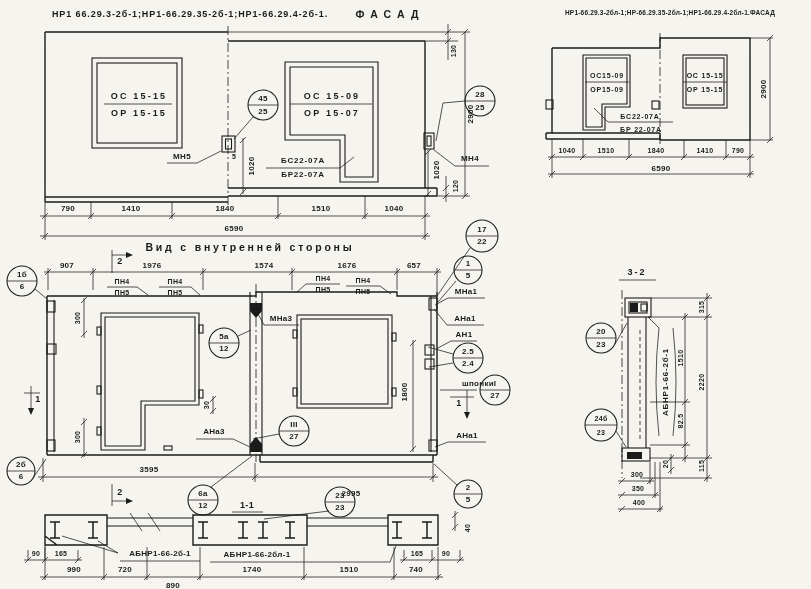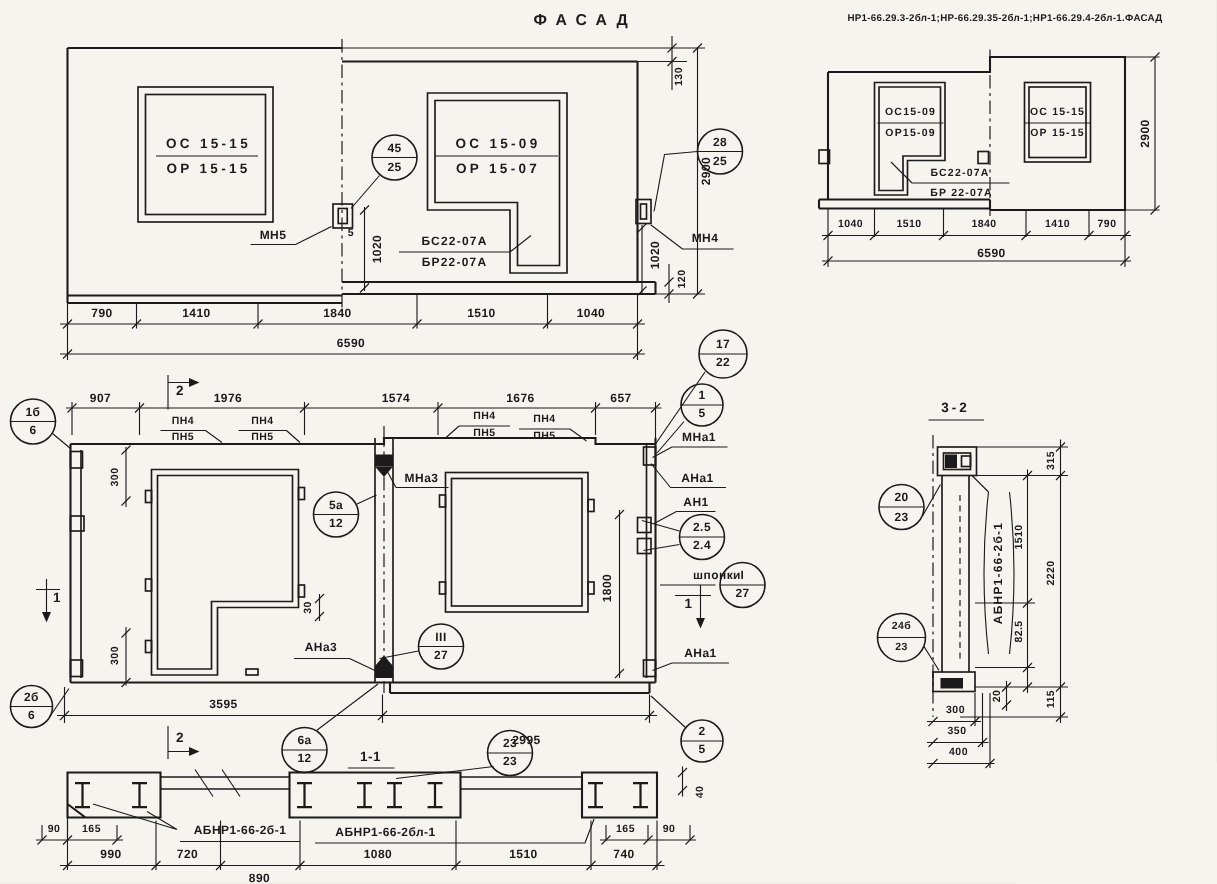--- a/index.html
+++ b/index.html
@@ -162,20 +162,21 @@
     <path class="dim" d="M704,301l6,-6 M704,320l6,-6 M704,461l6,-6 M704,481l6,-6 M682,320l6,-6 M682,405l6,-6 M682,448l6,-6 M682,461l6,-6 M668,461l6,-6 M668,473l6,-6"></path>
     <path class="dim" d="M650,462V484 M655,462V498 M660,462V512 M618,481H654 M618,495H659 M618,509H663"></path>
     <path class="dim" d="M619,484l6,-6 M647,484l6,-6 M619,498l6,-6 M652,498l6,-6 M619,512l6,-6 M657,512l6,-6"></path>
     <circle class="cc" cx="601" cy="338" r="15"></circle>
         <path class="dim" d="M586,338H616 M615,344L627,323"></path>
     <circle class="cc" cx="601" cy="425" r="16"></circle>
         <path class="dim" d="M585,425H617 M616,431L626,447"></path>
   </g>
 </svg>
 
+<span class="t s9" style="left:190px;top:14px;letter-spacing:.9px">НР1 66.29.3-2б-1;НР1-66.29.35-2б-1;НР1-66.29.4-2б-1.</span>
 <span class="t s10" style="left:390px;top:14px;letter-spacing:6px">ФАСАД</span>
 <span class="t s9 lsB" style="left:139px;top:96px">ОС 15-15</span>
 <span class="t s9 lsB" style="left:139px;top:113px">ОР 15-15</span>
 <span class="t s9 lsB" style="left:332px;top:96px">ОС 15-09</span>
 <span class="t s9 lsB" style="left:332px;top:113px">ОР 15-07</span>
 <span class="t s8 lsA" style="left:303px;top:161px">БС22-07А</span>
 <span class="t s8 lsA" style="left:303px;top:175px">БР22-07А</span>
 <span class="t s8" style="left:182px;top:157px">МН5</span>
 <span class="t s7" style="left:234px;top:156px">5</span>
 <span class="t s8" style="left:470px;top:159px">МН4</span>
@@ -203,20 +204,21 @@
 <span class="t s7 lsA" style="left:640px;top:116px">БС22-07А</span>
 <span class="t s7 lsA" style="left:641px;top:129px">БР 22-07А</span>
 <span class="t s7" style="left:567px;top:150px">1040</span>
 <span class="t s7" style="left:606px;top:150px">1510</span>
 <span class="t s7" style="left:656px;top:150px">1840</span>
 <span class="t s7" style="left:705px;top:150px">1410</span>
 <span class="t s7" style="left:738px;top:150px">790</span>
 <span class="t s8" style="left:661px;top:169px">6590</span>
 <span class="t s8 rot" style="left:764px;top:89px">2900</span>
 
+<span class="t s10" style="left:250px;top:247px;letter-spacing:2.8px">Вид с внутренней стороны</span>
 <span class="t s9" style="left:120px;top:261px">2</span>
 <span class="t s9" style="left:120px;top:492px">2</span>
 <span class="t s9" style="left:38px;top:399px">1</span>
 <span class="t s9" style="left:459px;top:403px">1</span>
 <span class="t s8" style="left:67px;top:266px">907</span>
 <span class="t s8" style="left:152px;top:266px">1976</span>
 <span class="t s8" style="left:264px;top:266px">1574</span>
 <span class="t s8" style="left:347px;top:266px">1676</span>
 <span class="t s8" style="left:414px;top:266px">657</span>
 <span class="t s7" style="left:122px;top:281px">ПН4</span>
@@ -267,21 +269,21 @@
 <span class="t s8" style="left:160px;top:554px">АБНР1-66-2б-1</span>
 <span class="t s8" style="left:257px;top:555px">АБНР1-66-2бл-1</span>
 <span class="t s7" style="left:36px;top:553px">90</span>
 <span class="t s7" style="left:61px;top:553px">165</span>
 <span class="t s7" style="left:417px;top:553px">165</span>
 <span class="t s7" style="left:446px;top:553px">90</span>
 <span class="t s7 rot" style="left:467px;top:528px">40</span>
 <span class="t s8" style="left:74px;top:570px">990</span>
 <span class="t s8" style="left:125px;top:570px">720</span>
 <span class="t s8" style="left:173px;top:586px">890</span>
-<span class="t s8" style="left:252px;top:570px">1080</span>
+<span class="t s8" style="left:252px;top:570px">1740</span>
 <span class="t s8" style="left:349px;top:570px">1510</span>
 <span class="t s8" style="left:416px;top:570px">740</span>
 
 <span class="t s9" style="left:637px;top:272px;letter-spacing:2px">3-2</span>
 <span class="t s8 rot lsA" style="left:666px;top:382px">АБНР1-66-2б-1</span>
 <span class="t s8" style="left:601px;top:332px">20</span>
 <span class="t s8" style="left:601px;top:345px">23</span>
 <span class="t s7" style="left:601px;top:418px">24б</span>
 <span class="t s7" style="left:601px;top:432px">23</span>
 <span class="t s7 rot" style="left:701px;top:307px">315</span>

